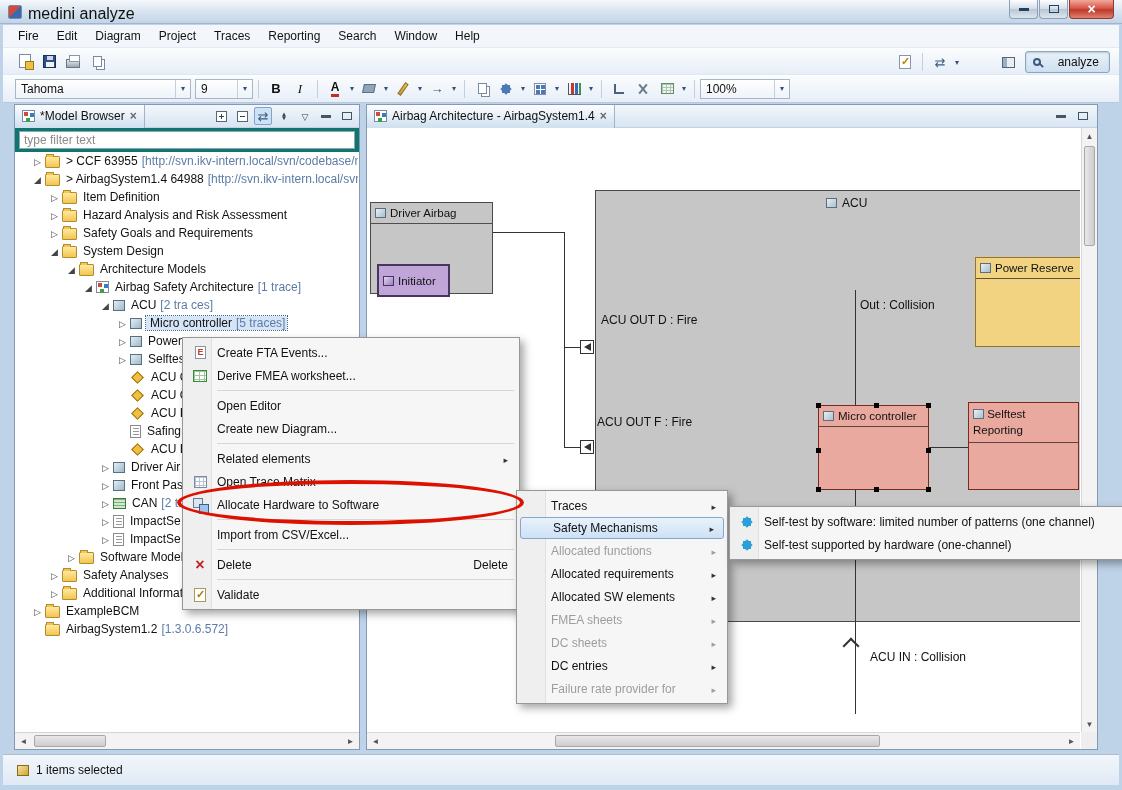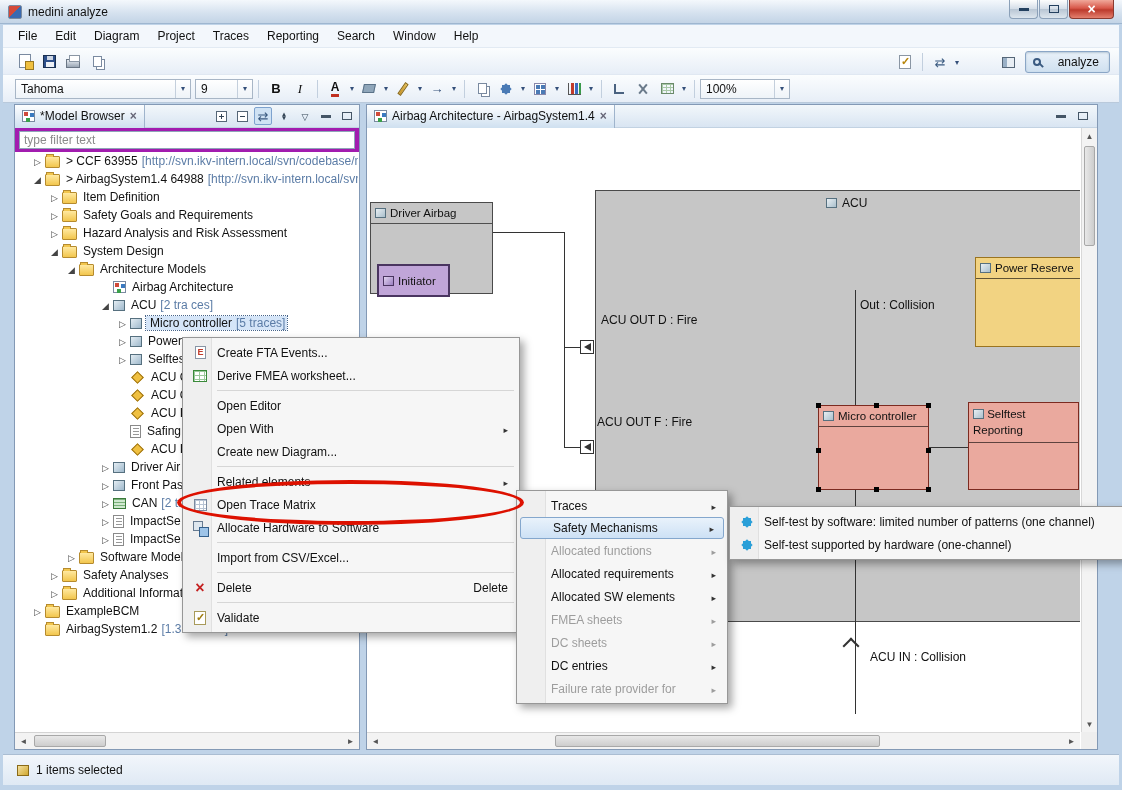--- a/index.html
+++ b/index.html
@@ -1,21 +1,21 @@
 <!DOCTYPE html>
 <html><head>
 <meta charset="utf-8">
 <style>
 *{box-sizing:border-box;margin:0;padding:0}
 html,body{width:1122px;height:790px}
 body{position:relative;overflow:hidden;background:#bfd3e8;font-family:"Liberation Sans",sans-serif;font-size:12px;color:#111}
 
 .titlebar{position:absolute;left:0;top:0;right:0;height:24px;background:linear-gradient(#f4f8fc,#d6e2ef 55%,#c3d4e6);border-bottom:1px solid #9eb6d0}
 .appicon{position:absolute;left:8px;top:5px;width:14px;height:14px;border-radius:2px;background:linear-gradient(135deg,#d44a3a 0 50%,#3a6ab0 50%);border:1px solid #7a8aa0}
-.apptitle{position:absolute;left:28px;top:5px;font-size:12px}
+.apptitle{position:absolute;left:28px;top:5px;font-size:16px}
 .winbtns{position:absolute;right:8px;top:0;display:flex}
 .wbtn{width:29px;height:19px;margin-left:1px;border:1px solid #8ba0b8;border-top:none;border-radius:0 0 4px 4px;background:linear-gradient(#fdfdfd,#d5dee8 48%,#b9c6d4 52%,#dde6ee);display:flex;align-items:center;justify-content:center}
 .wbtn.close{width:45px;background:linear-gradient(#f0a89a,#d8584a 45%,#bc3a2c 55%,#e4806e);border-color:#8a3a30}
 .g-min{width:10px;height:3px;background:#23405f}
 .g-max{width:10px;height:8px;border:1px solid #23405f}
 .g-x::before{content:"×";color:#fff;font-weight:bold;font-size:14px;line-height:1}
 
 .menubar{position:absolute;left:3px;top:25px;right:3px;height:23px;background:#f3f7fc;border-bottom:1px solid #e2eaf3;display:flex;align-items:center;padding-left:6px}
 .mitem{padding:3px 9px}
 
@@ -75,21 +75,21 @@
 .vico.pressed{background:#cfe2f4;border:1px solid #7da2ce;border-radius:2px}
 .i-expall{width:11px;height:11px;border:1px solid #567;position:relative;background:#fff}
 .i-expall::before{content:"";position:absolute;left:2px;top:4px;width:5px;height:1px;background:#345}
 .i-expall::after{content:"";position:absolute;left:4px;top:2px;width:1px;height:5px;background:#345}
 .i-collall{width:11px;height:11px;border:1px solid #567;position:relative;background:#fff}
 .i-collall::before{content:"";position:absolute;left:2px;top:4px;width:5px;height:1px;background:#345}
 .i-sort{display:flex;flex-direction:column;line-height:.55;font-size:7px;color:#345}
 .i-sort i::before{content:"▴";font-style:normal}
 .i-sort b::before{content:"▾"}
 .i-vmenu::before{content:"▽";font-size:9px;color:#345}
-.filterrow{position:absolute;left:0;top:23px;right:0;height:24px;background:#a21caf;padding:3px 4px}
+.filterrow{position:absolute;left:0;top:23px;right:0;height:24px;background:#0f766e;padding:3px 4px}
 .filter{width:100%;height:18px;border:1px solid #90a4b8;font-size:12px;padding:1px 4px;font-family:"Liberation Sans",sans-serif}
 .filter::placeholder{color:#8a8a8a}
 .tree{position:absolute;left:0;top:47px;right:1px;bottom:17px;overflow:hidden}
 .trow{height:18px;display:flex;align-items:center;white-space:nowrap}
 .arr{display:inline-block;width:13px;flex:0 0 auto;text-align:center;color:#444}
 .arr.c::before{content:"▷";font-size:9px}
 .arr.o::before{content:"◢";font-size:9px}
 .ti{display:inline-block;flex:0 0 auto;width:15px;height:12px;margin:0 4px 0 1px;position:relative}
 .ti-folder{background:linear-gradient(#ffe9a0,#f2c64d);border:1px solid #b68b2e;border-radius:1px;margin-top:2px}
 .ti-folder::before{content:"";position:absolute;left:0;top:-3px;width:6px;height:2px;background:#f2c64d;border:1px solid #b68b2e;border-bottom:none}
@@ -170,21 +170,21 @@
         <span class="g-min"></span>
       </div>
     <div class="wbtn">
         <span class="g-max"></span>
       </div>
     <div class="wbtn close g-x"></div>
   </div>
 </div>
 
 <div class="menubar">
-  <span class="mitem">File</span>
+  <span class="mitem">Fire</span>
   <span class="mitem">Edit</span>
   <span class="mitem">Diagram</span>
   <span class="mitem">Project</span>
   <span class="mitem">Traces</span>
   <span class="mitem">Reporting</span>
   <span class="mitem">Search</span>
   <span class="mitem">Window</span>
   <span class="mitem">Help</span>
 </div>
 
@@ -335,41 +335,42 @@
         <span class="tsuf">[http://svn.ikv-intern.local/svn/</span>
       </div>
     <div class="trow" style="padding-left:33px">
         <span class="arr c"></span>
         <span class="ti ti-folder"></span>
         <span class="tlab">Item Definition</span>
       </div>
     <div class="trow" style="padding-left:33px">
         <span class="arr c"></span>
         <span class="ti ti-folder"></span>
+        <span class="tlab">Hazard Analysis and Risk Assessment</span>
+      </div>
+    <div class="trow" style="padding-left:33px">
+        <span class="arr c"></span>
+        <span class="ti ti-folder"></span>
         <span class="tlab">Safety Goals and Requirements</span>
-      </div>
-    <div class="trow" style="padding-left:33px">
-        <span class="arr c"></span>
-        <span class="ti ti-folder"></span>
-        <span class="tlab">Hazard Analysis and Risk Assessment</span>
       </div>
     <div class="trow" style="padding-left:33px">
         <span class="arr o"></span>
         <span class="ti ti-folder"></span>
         <span class="tlab">System Design</span>
       </div>
     <div class="trow" style="padding-left:50px">
         <span class="arr o"></span>
         <span class="ti ti-folder"></span>
         <span class="tlab">Architecture Models</span>
       </div>
-    <div class="trow" style="padding-left:84px">
-        <span class="arr"></span>
+    <div class="trow" style="padding-left:67px">
+        <span class="arr o"></span>
         <span class="ti ti-diag"></span>
-        <span class="tlab">Airbag Architecture</span>
+        <span class="tlab">Airbag Safety Architecture</span>
+        <span class="tsuf">[1 trace]</span>
       </div>
     <div class="trow" style="padding-left:84px">
         <span class="arr o"></span>
         <span class="ti ti-cube"></span>
         <span class="tlab">ACU</span>
         <span class="tsuf">[2 tra ces]</span>
       </div>
     <div class="trow" style="padding-left:101px">
         <span class="arr c"></span>
         <span class="ti ti-cube"></span>
@@ -583,25 +584,20 @@
       </span>
       <span>Derive FMEA worksheet...</span>
     </div>
   <div class="cm-sep"></div>
   <div class="cm-item">
       <span class="cm-ico"></span>
       <span>Open Editor</span>
     </div>
   <div class="cm-item">
       <span class="cm-ico"></span>
-      <span>Open With</span>
-      <span class="cm-arr"></span>
-    </div>
-  <div class="cm-item">
-      <span class="cm-ico"></span>
       <span>Create new Diagram...</span>
     </div>
   <div class="cm-sep"></div>
   <div class="cm-item">
       <span class="cm-ico"></span>
       <span>Related elements</span>
       <span class="cm-arr"></span>
     </div>
   <div class="cm-item">
       <span class="cm-ico">

